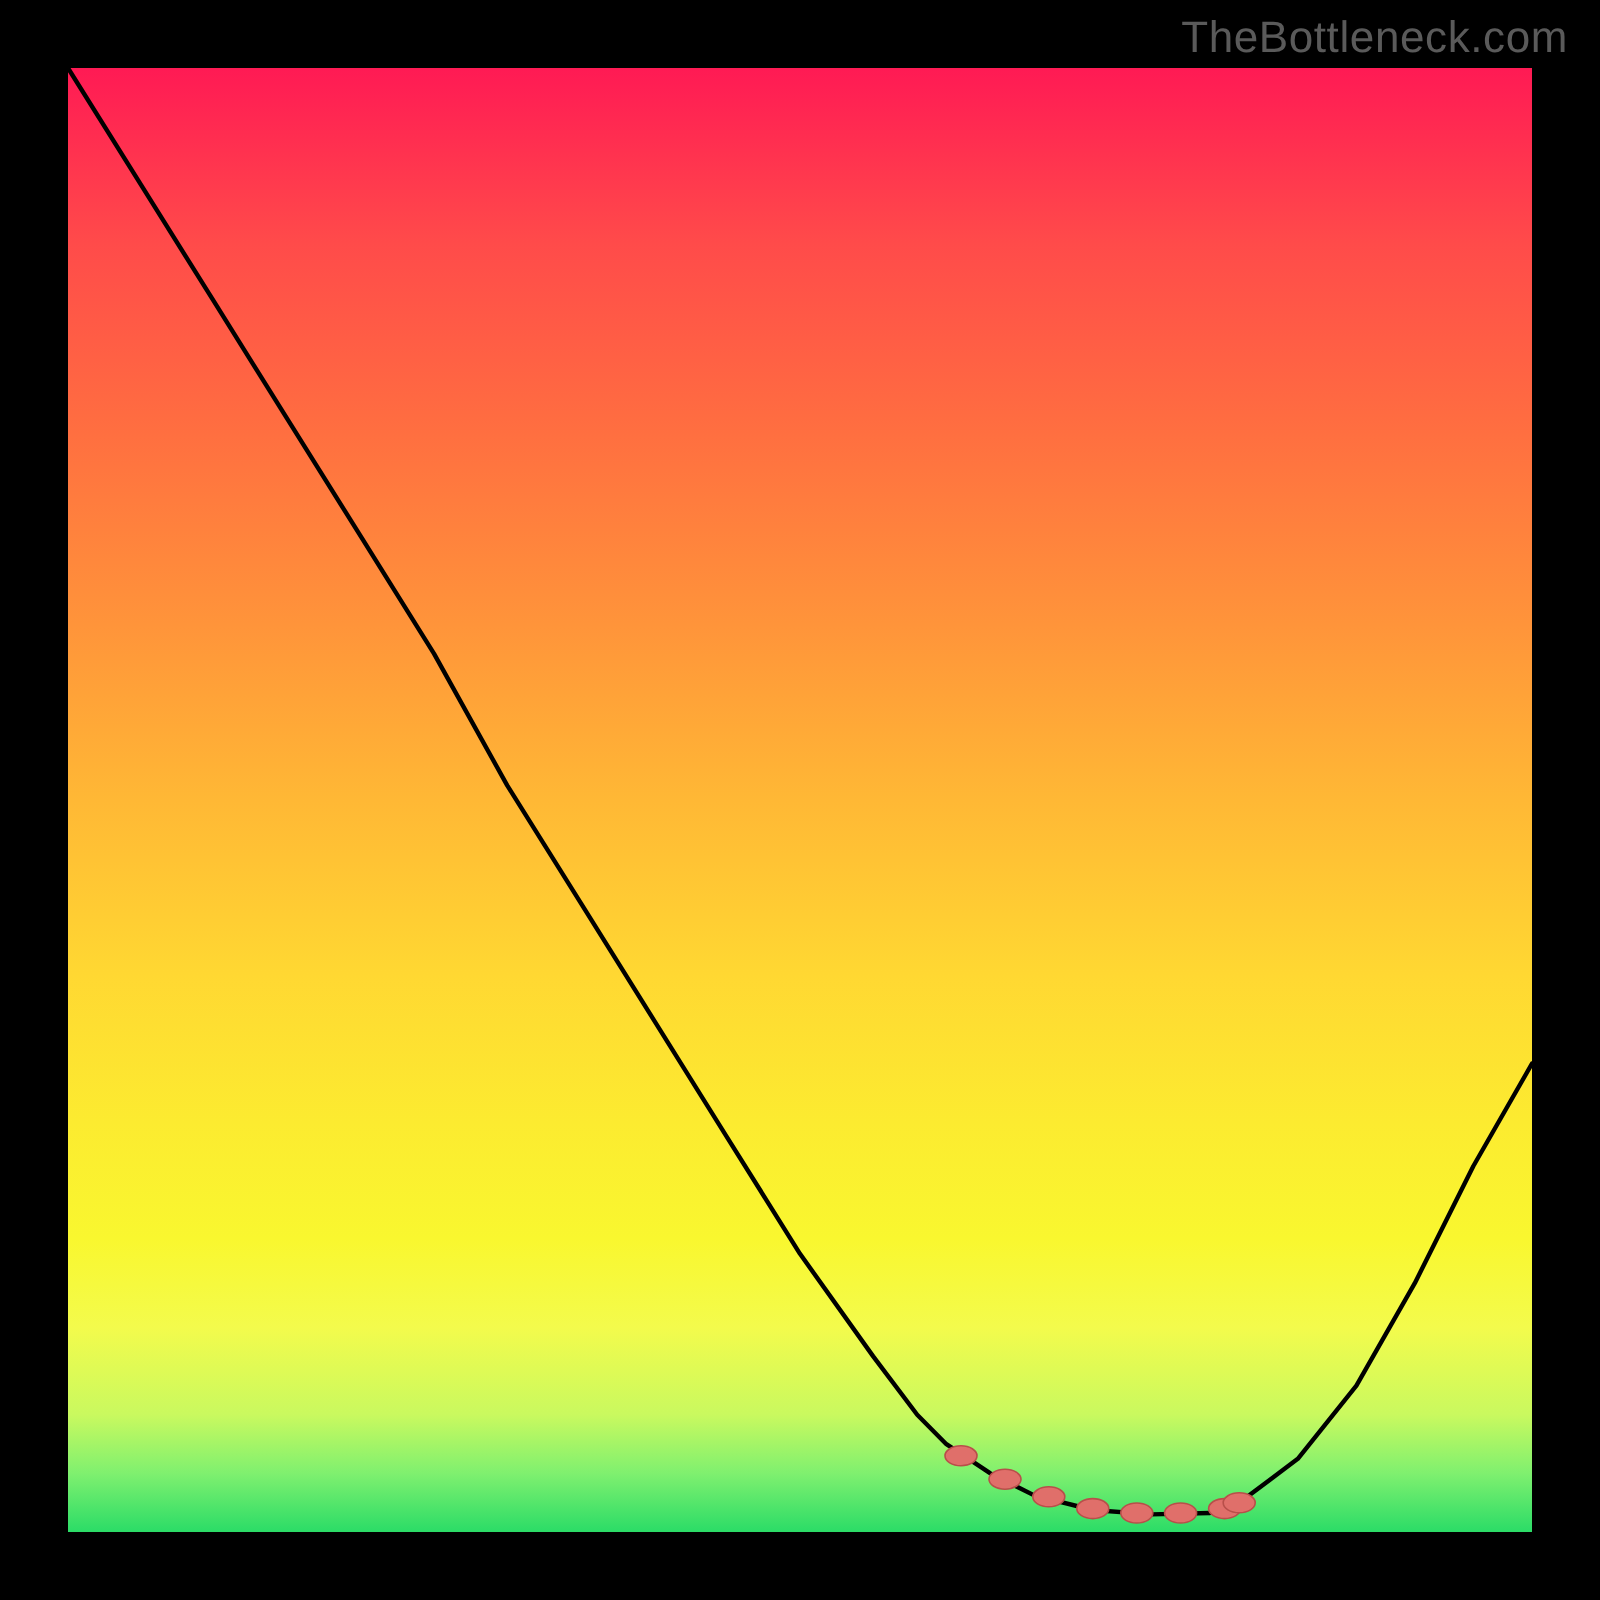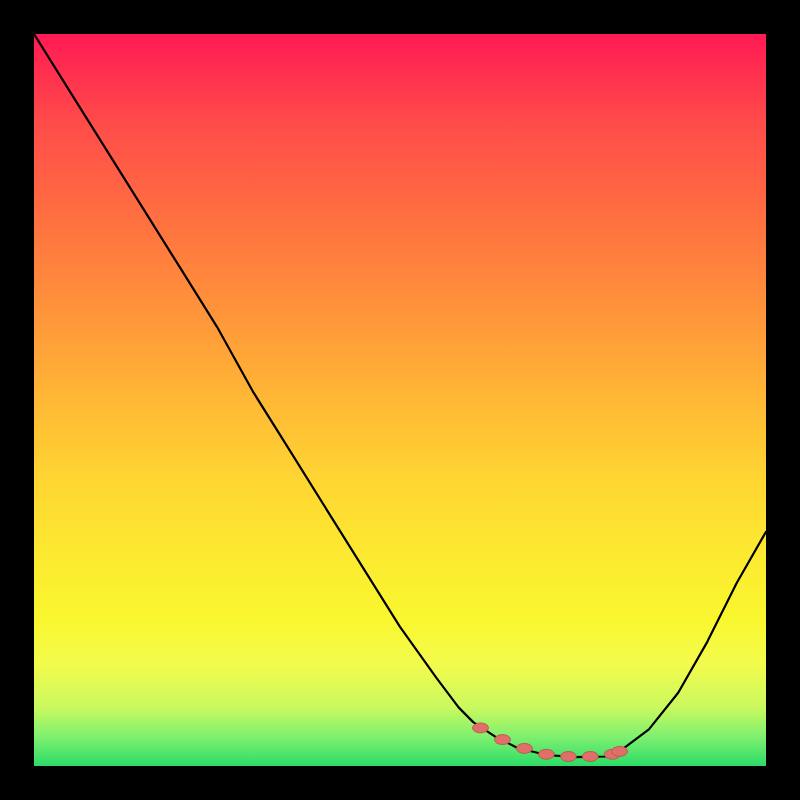--- a/index.html
+++ b/index.html
@@ -54,20 +54,21 @@
     top: 34px;
     width: 732px;
     height: 732px;
     z-index: 2;
   }
 </style>
 </head>
 <body>
 
 <div class="wrap">
+  <div class="watermark">TheBottleneck.com</div>
 
   <div class="plot"></div>
 
   <svg class="curve" viewBox="0 0 732 732" preserveAspectRatio="none">
     <path fill="none" stroke="#000" stroke-width="2.2" stroke-linecap="round" stroke-linejoin="round" id="curve-path" d="M0.0 0.0 L36.6 58.6 L73.2 117.1 L109.8 175.7 L146.4 234.2 L183.0 292.8 L219.6 358.7 L256.2 417.2 L292.8 475.8 L329.4 534.4 L366.0 592.9 L402.6 644.2 L424.6 673.4 L439.2 688.1 L461.2 702.7 L483.1 713.7 L512.4 721.0 L541.7 723.2 L571.0 722.5 L585.6 717.4 L614.9 695.4 L644.2 658.8 L673.4 607.6 L702.7 549.0 L732.0 497.8 "></path>
     <g id="markers">
         <ellipse cx="446.5" cy="693.9" rx="8" ry="5" fill="#e06f6a" stroke="#b84f4a" stroke-width="0.8"></ellipse>
         <ellipse cx="468.5" cy="705.6" rx="8" ry="5" fill="#e06f6a" stroke="#b84f4a" stroke-width="0.8"></ellipse>
         <ellipse cx="490.4" cy="714.4" rx="8" ry="5" fill="#e06f6a" stroke="#b84f4a" stroke-width="0.8"></ellipse>
         <ellipse cx="512.4" cy="720.3" rx="8" ry="5" fill="#e06f6a" stroke="#b84f4a" stroke-width="0.8"></ellipse>

